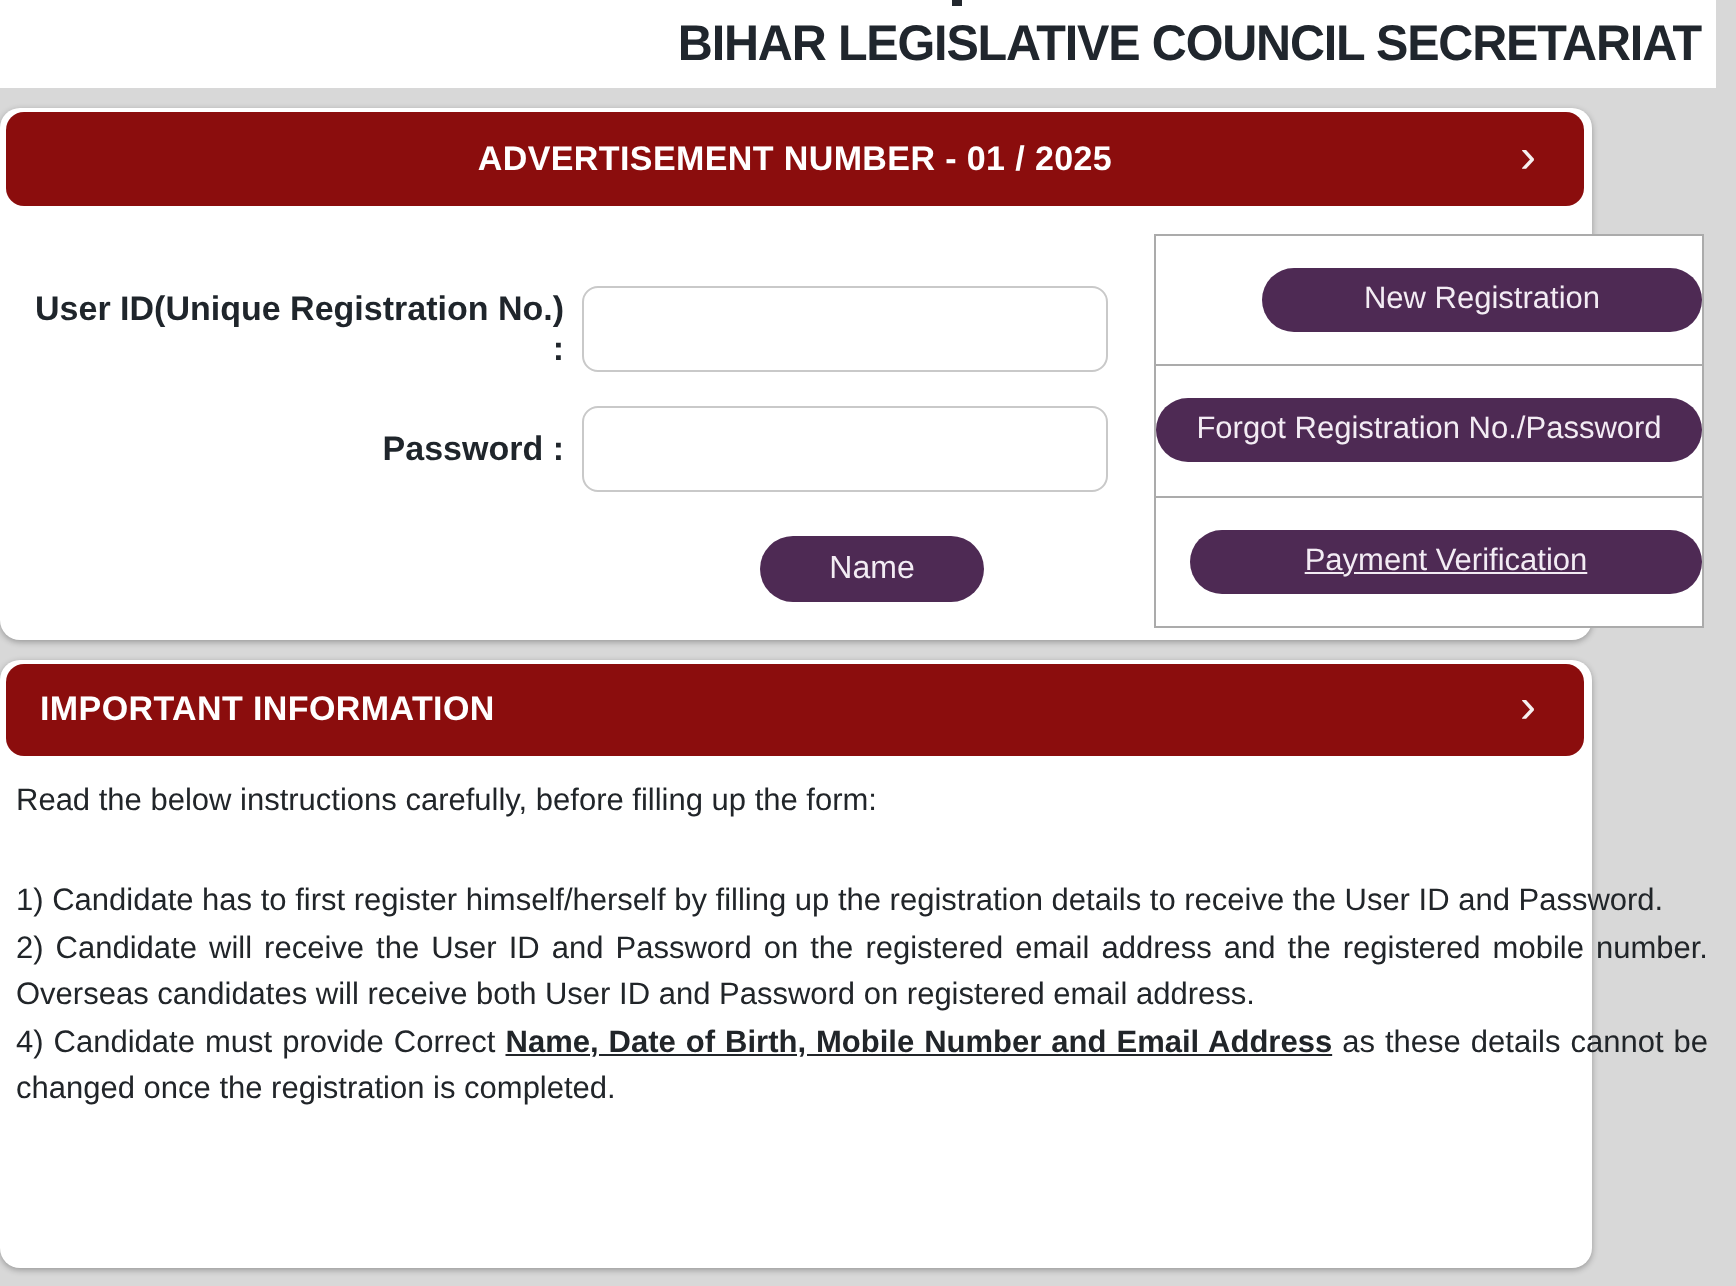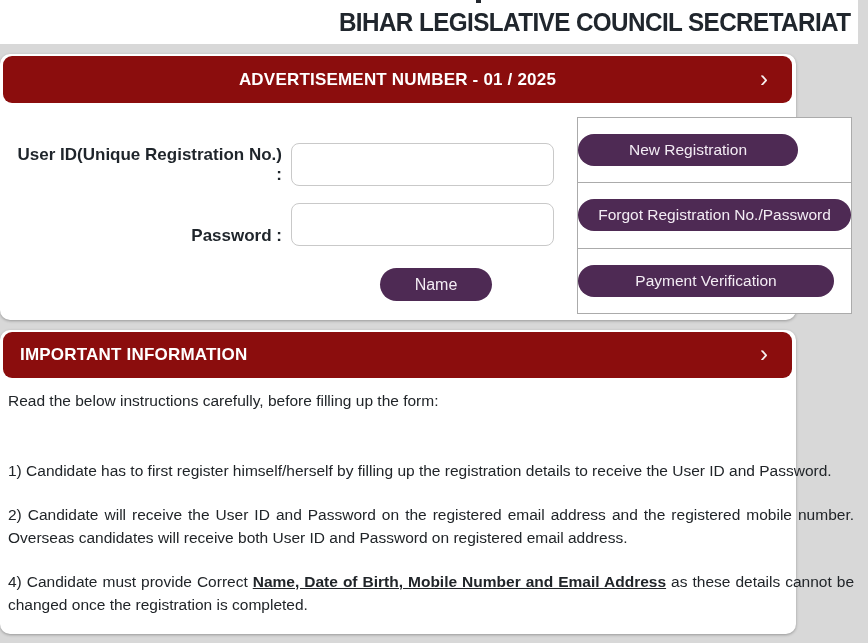--- a/index.html
+++ b/index.html
@@ -50,21 +50,21 @@
   }
   .banner-label.left { text-align: left; padding-left: 17px; }
   .chevron {
     position: absolute; right: 24px; top: 50%; transform: translateY(-54%);
     font-size: 24px; font-weight: normal; color: #f7efef; line-height: 1;
   }
 
   
   .form-row { position: absolute; left: 8px; display: flex; align-items: center; }
   .row-userid { top: 89px; align-items: center; }
-  .row-password { top: 149px; align-items: flex-end; }
+  .row-password { top: 149px; }
   .form-label {
     display: inline-block; width: 283px; text-align: right;
     font-weight: bold; font-size: 17px; color: #1f252b; padding-right: 9px;
   }
   .text-input {
     width: 263px; height: 43px; border: 1px solid #c9c9c9; border-radius: 8px;
     background: #ffffff; font-size: 16px; padding: 0 12px;
     font-family: "Liberation Sans", sans-serif; outline: none;
   }
   .pill {
@@ -73,38 +73,38 @@
     cursor: pointer; display: inline-flex; align-items: center; justify-content: center;
   }
   .login-btn { position: absolute; top: 214px; left: 380px; width: 112px; height: 33px; font-size: 16px; }
 
   
   .side-panel {
     position: absolute; top: 63px; left: 577px; width: 275px; height: 197px;
     border: 1px solid #ababab; display: flex; flex-direction: column; background: #fff;
   }
   .side-row {
-    flex: 1; display: flex; align-items: center; justify-content: flex-start;
+    flex: 1; display: flex; align-items: center; justify-content: flex-end;
   }
   .side-row + .side-row { border-top: 1px solid #ababab; }
   .side-row .pill { height: 32px; }
   .btn-newreg  { width: 220px; }
   .btn-forgot  { width: 273px; }
-  .btn-payment { width: 256px; }
+  .btn-payment { width: 256px; text-decoration: underline; }
 
   
   .intro {
     position: absolute; top: 62px; left: 8px; right: 10px;
     font-size: 15.5px; color: #212529;
   }
   .instructions {
     position: absolute; top: 109px; left: 8px; width: 846px;
     font-size: 15.5px; line-height: 23.6px; color: #212529;
   }
-  .instr-item { text-align: justify; margin-top: 20px; }
+  .instr-item { text-align: justify; }
   .instr-item b { font-weight: bold; }
   .instr-item u { text-decoration: underline; }
 </style>
 </head>
 <body>
 
 <div class="page">
 
   <div class="top-dot"></div>
 

